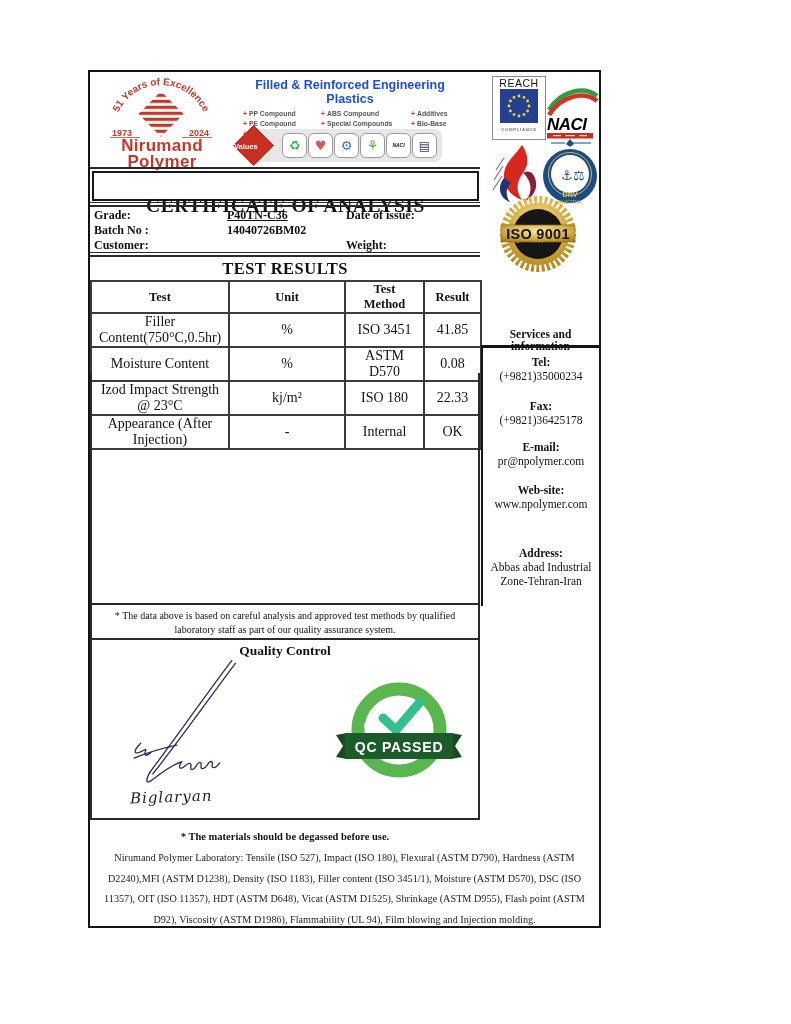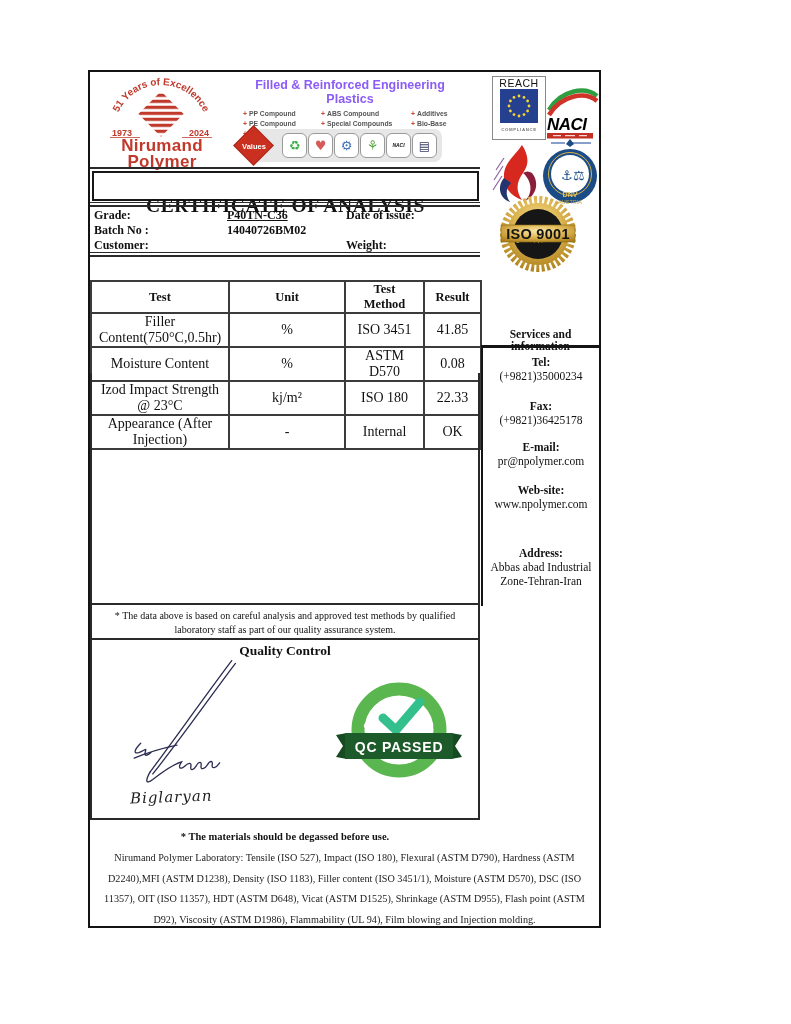--- a/index.html
+++ b/index.html
@@ -3,30 +3,30 @@
 <meta charset="utf-8">
 <style>
   html,body{margin:0;padding:0;background:#fff;}
   .page{position:relative;width:791px;height:1024px;background:#ffffff;overflow:hidden;
         font-family:"Liberation Serif",serif;color:#111;}
   .abs{position:absolute;}
   .doc{position:absolute;left:88px;top:70px;width:509px;height:854px;border:2px solid #141414;background:#fff;}
   
   .logo-company{font-family:"Liberation Sans",sans-serif;font-weight:bold;color:#c0392b;
                 font-size:17px;line-height:16px;letter-spacing:.3px;}
-  .prod-title{font-family:"Liberation Sans",sans-serif;font-weight:bold;color:#8b5cf6;font-size:12.5px;}
+  .prod-title{font-family:"Liberation Sans",sans-serif;font-weight:bold;color:#1d4ed8;font-size:12.5px;}
   .prod-grid{display:flex;gap:14px;font-family:"Liberation Sans",sans-serif;font-size:6.8px;
              font-weight:bold;color:#555;}
   .prod-col{display:flex;flex-direction:column;gap:3px;width:64px;}
   .prod-item .plus{color:#cc4125;margin-right:2px;}
   .values-band{position:absolute;background:#e7e7e7;border-radius:8px;}
   .values-diamond{position:absolute;width:27px;height:27px;background:#c9301f;transform:rotate(45deg);
                   box-shadow:0 0 0 1px #a82316;}
   .values-label{position:absolute;color:#fff;font-family:"Liberation Sans",sans-serif;
-                font-weight:bold;font-size:7.5px;text-align:center;width:40px;}
+                font-weight:bold;font-size:7.5px;text-align:left;width:40px;}
   .vicon{position:absolute;width:23px;height:23px;background:#fff;border:1.2px solid #9a9a9a;
          border-radius:6px;display:flex;align-items:center;justify-content:center;
          font-family:"DejaVu Sans",sans-serif;font-size:13px;line-height:1;}
   
   .reach-box{position:absolute;border:1.5px solid #8a8a8a;background:#fff;text-align:center;}
   .reach-title{font-family:"Liberation Sans",sans-serif;font-weight:normal;font-size:10.5px;letter-spacing:.5px;}
   .reach-sub{font-family:"Liberation Sans",sans-serif;font-weight:bold;font-size:4.4px;color:#777;letter-spacing:.6px;}
   .naci-word{font-family:"Liberation Sans",sans-serif;font-weight:bold;font-style:italic;
              font-size:17px;letter-spacing:-.5px;color:#0d0d0d;}
   
@@ -218,20 +218,21 @@
     <span class="fieldlbl" style="left:4px;top:136px;">Grade:</span>
     <span class="fieldlbl" style="left:137px;top:136px;text-decoration:underline;">P40TN-C36</span>
     <span class="fieldlbl" style="left:256px;top:136px;">Date of issue:</span>
     <span class="fieldlbl" style="left:4px;top:151px;">Batch No :</span>
     <span class="fieldlbl" style="left:137px;top:151px;">14040726BM02</span>
     <span class="fieldlbl" style="left:4px;top:166px;">Customer:</span>
     <span class="fieldlbl" style="left:256px;top:166px;">Weight:</span>
 
     <div class="hline" style="left:0;top:180px;width:390px;height:1px;"></div>
     <div class="hline" style="left:0;top:183px;width:390px;height:2px;"></div>
+    <div class="testresults" style="left:0;top:187px;width:390px;">TEST RESULTS</div>
 
     <table class="results" style="left:0;top:208px;width:390px;">
       <colgroup>
           <col style="width:138px">
           <col style="width:116px">
           <col style="width:79px">
           <col style="width:57px">
         </colgroup>
       <tbody>
           <tr>

